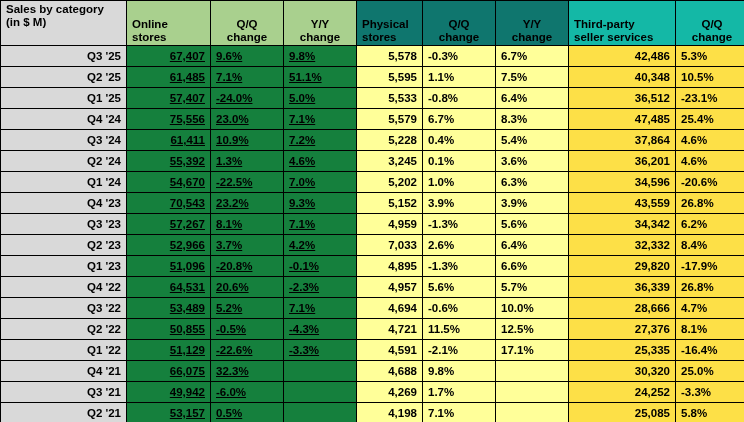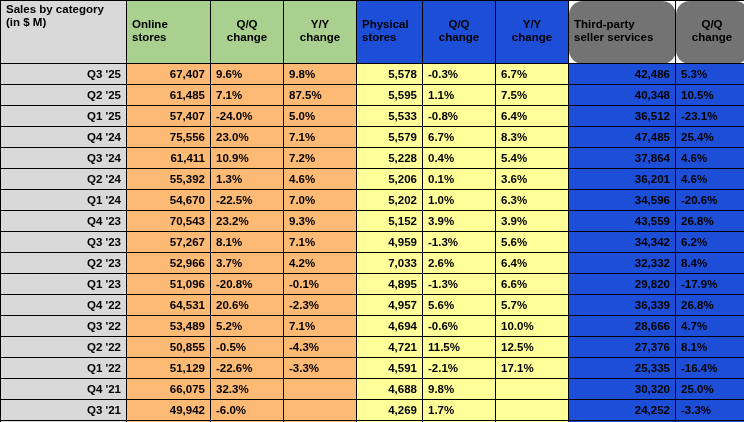--- a/index.html
+++ b/index.html
@@ -37,42 +37,42 @@
   col.c-phys { width: 66px; }
   col.c-pqq { width: 73px; }
   col.c-pyy { width: 73px; }
   col.c-third { width: 107px; }
   col.c-tqq { width: 73px; }
 
   
   tr.header td {
     vertical-align: bottom;
     height: 40px;
-    padding-bottom: 20px;
+    padding-bottom: 2px;
     line-height: 12.5px;
   }
   .hdr-label {
     background: #d9d9d9;
     text-align: left;
     vertical-align: top !important;
     padding-top: 2px !important;
   }
   .hdr-green { background: #a9d08e; }
-  .hdr-yellow { background: #1d4ed8; }
-  .hdr-blue { background: #737373; border-radius: 14px; }
+  .hdr-yellow { background: #0f766e; }
+  .hdr-blue { background: #14b8a6; }
 
   
   .rowlabel {
     background: #d9d9d9;
     text-align: right;
     padding-right: 7px;
   }
-  .green { background: #fdba74; }
+  .green { background: #15803d; text-decoration: underline; }
   .yellow { background: #ffff99; margin-left: 48px; }
-  .blue { background: #1d4ed8; }
+  .blue { background: #fde047; }
   .num { text-align: right; padding-right: 6px; }
   .pct { text-align: left; padding-left: 6px; }
   .ctr-head { text-align: center; }
   .left-head { text-align: left; }
 </style>
 </head>
 <body>
 
 <table class="sales">
   <colgroup>
@@ -107,21 +107,21 @@
         <td class="yellow num">5,578</td>
         <td class="yellow pct">-0.3%</td>
         <td class="yellow pct">6.7%</td>
         <td class="blue num">42,486</td>
         <td class="blue pct">5.3%</td>
       </tr>
       <tr>
         <td class="rowlabel">Q2 '25</td>
         <td class="green num">61,485</td>
         <td class="green pct">7.1%</td>
-        <td class="green pct">87.5%</td>
+        <td class="green pct">51.1%</td>
         <td class="yellow num">5,595</td>
         <td class="yellow pct">1.1%</td>
         <td class="yellow pct">7.5%</td>
         <td class="blue num">40,348</td>
         <td class="blue pct">10.5%</td>
       </tr>
       <tr>
         <td class="rowlabel">Q1 '25</td>
         <td class="green num">57,407</td>
         <td class="green pct">-24.0%</td>
@@ -152,21 +152,21 @@
         <td class="yellow pct">0.4%</td>
         <td class="yellow pct">5.4%</td>
         <td class="blue num">37,864</td>
         <td class="blue pct">4.6%</td>
       </tr>
       <tr>
         <td class="rowlabel">Q2 '24</td>
         <td class="green num">55,392</td>
         <td class="green pct">1.3%</td>
         <td class="green pct">4.6%</td>
-        <td class="yellow num">5,206</td>
+        <td class="yellow num">3,245</td>
         <td class="yellow pct">0.1%</td>
         <td class="yellow pct">3.6%</td>
         <td class="blue num">36,201</td>
         <td class="blue pct">4.6%</td>
       </tr>
       <tr>
         <td class="rowlabel">Q1 '24</td>
         <td class="green num">54,670</td>
         <td class="green pct">-22.5%</td>
         <td class="green pct">7.0%</td>

